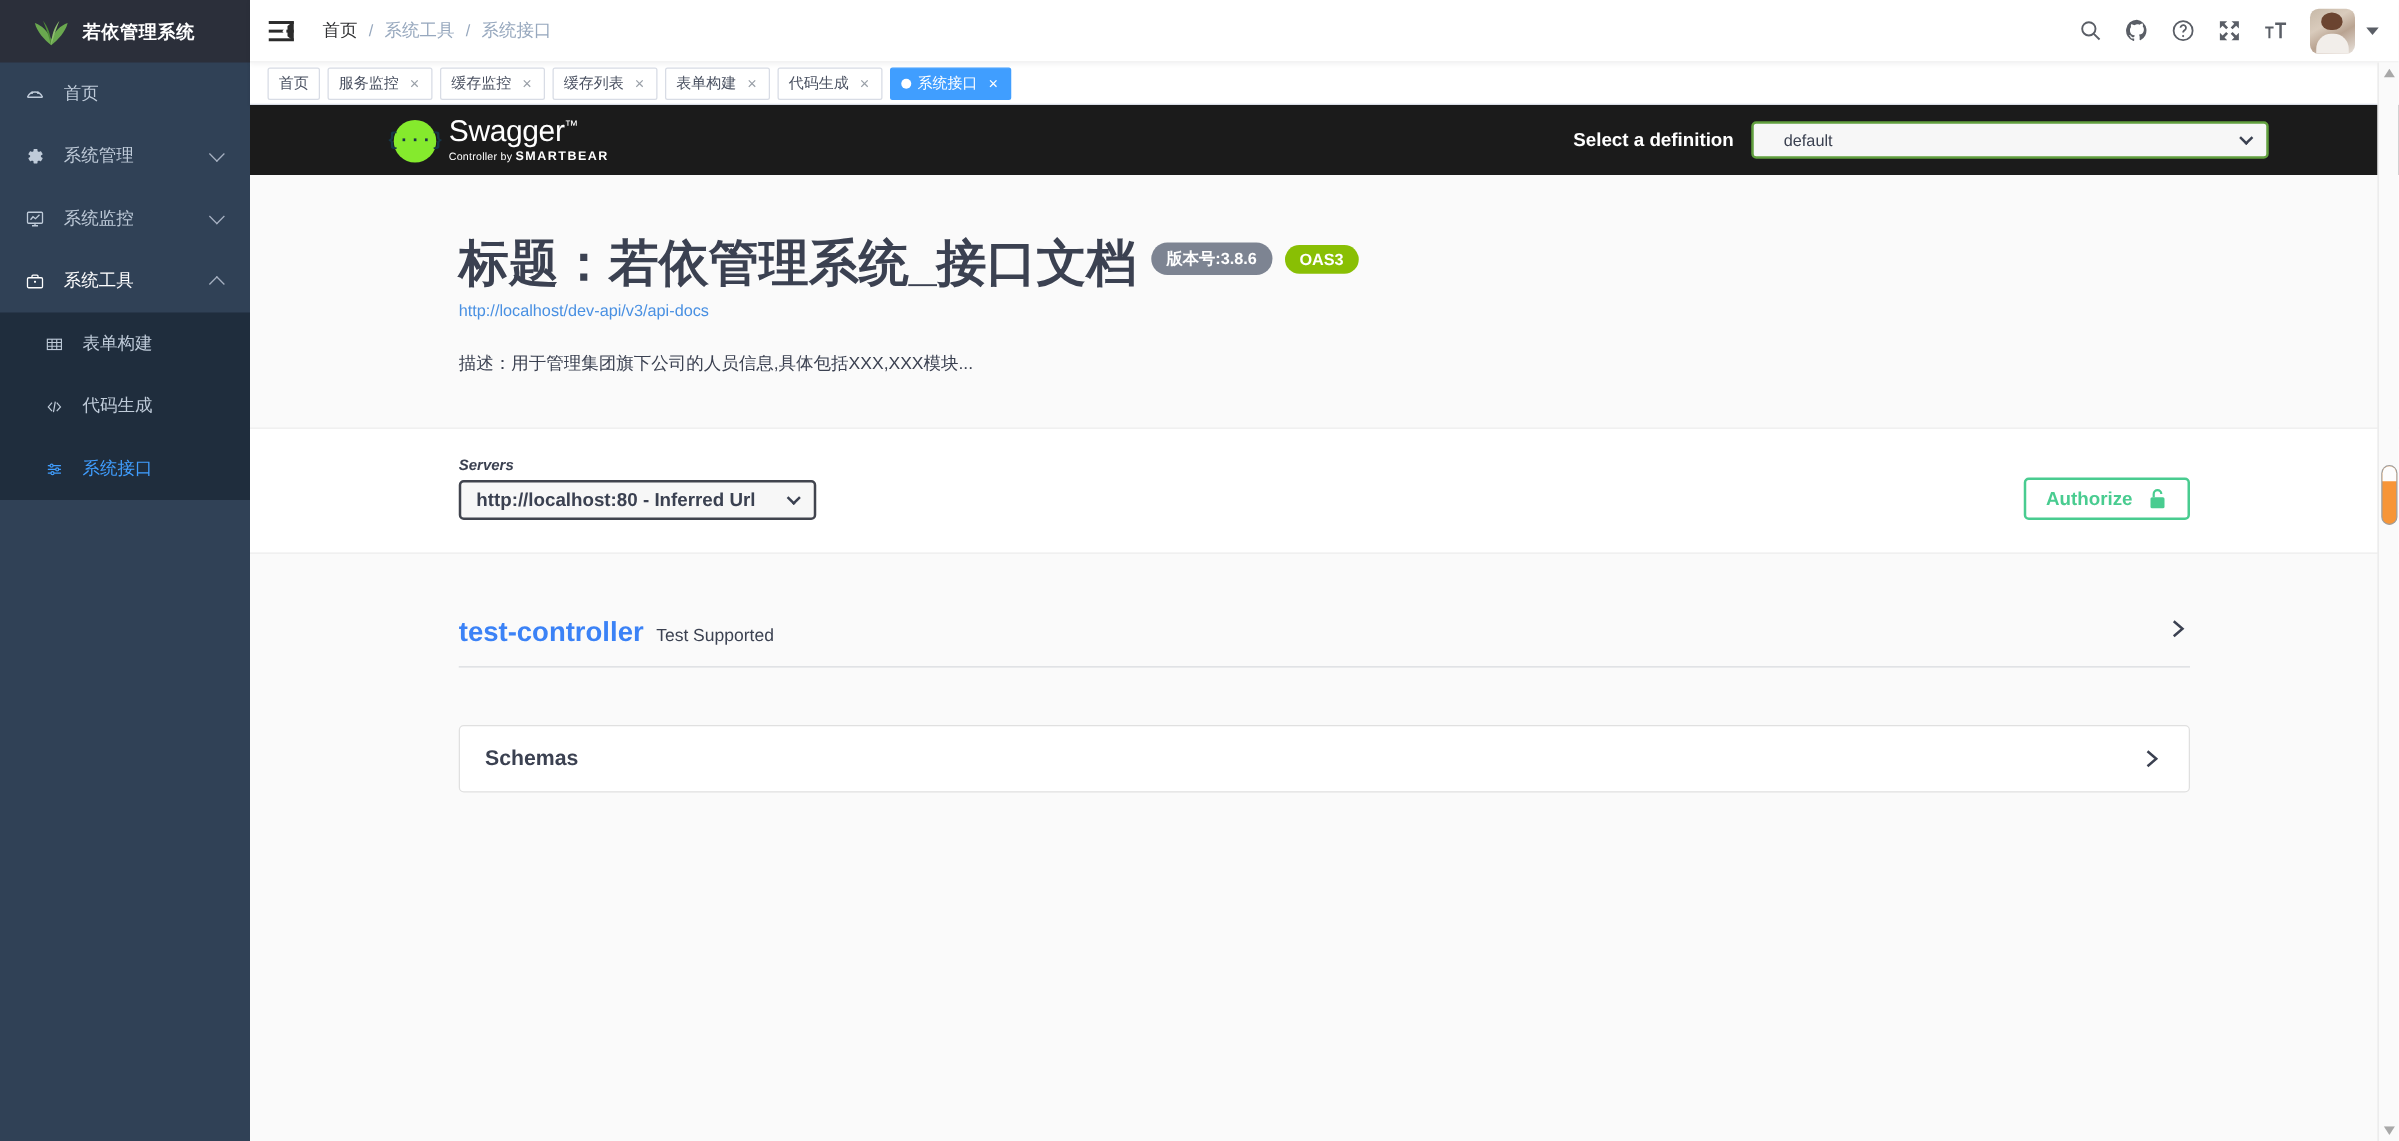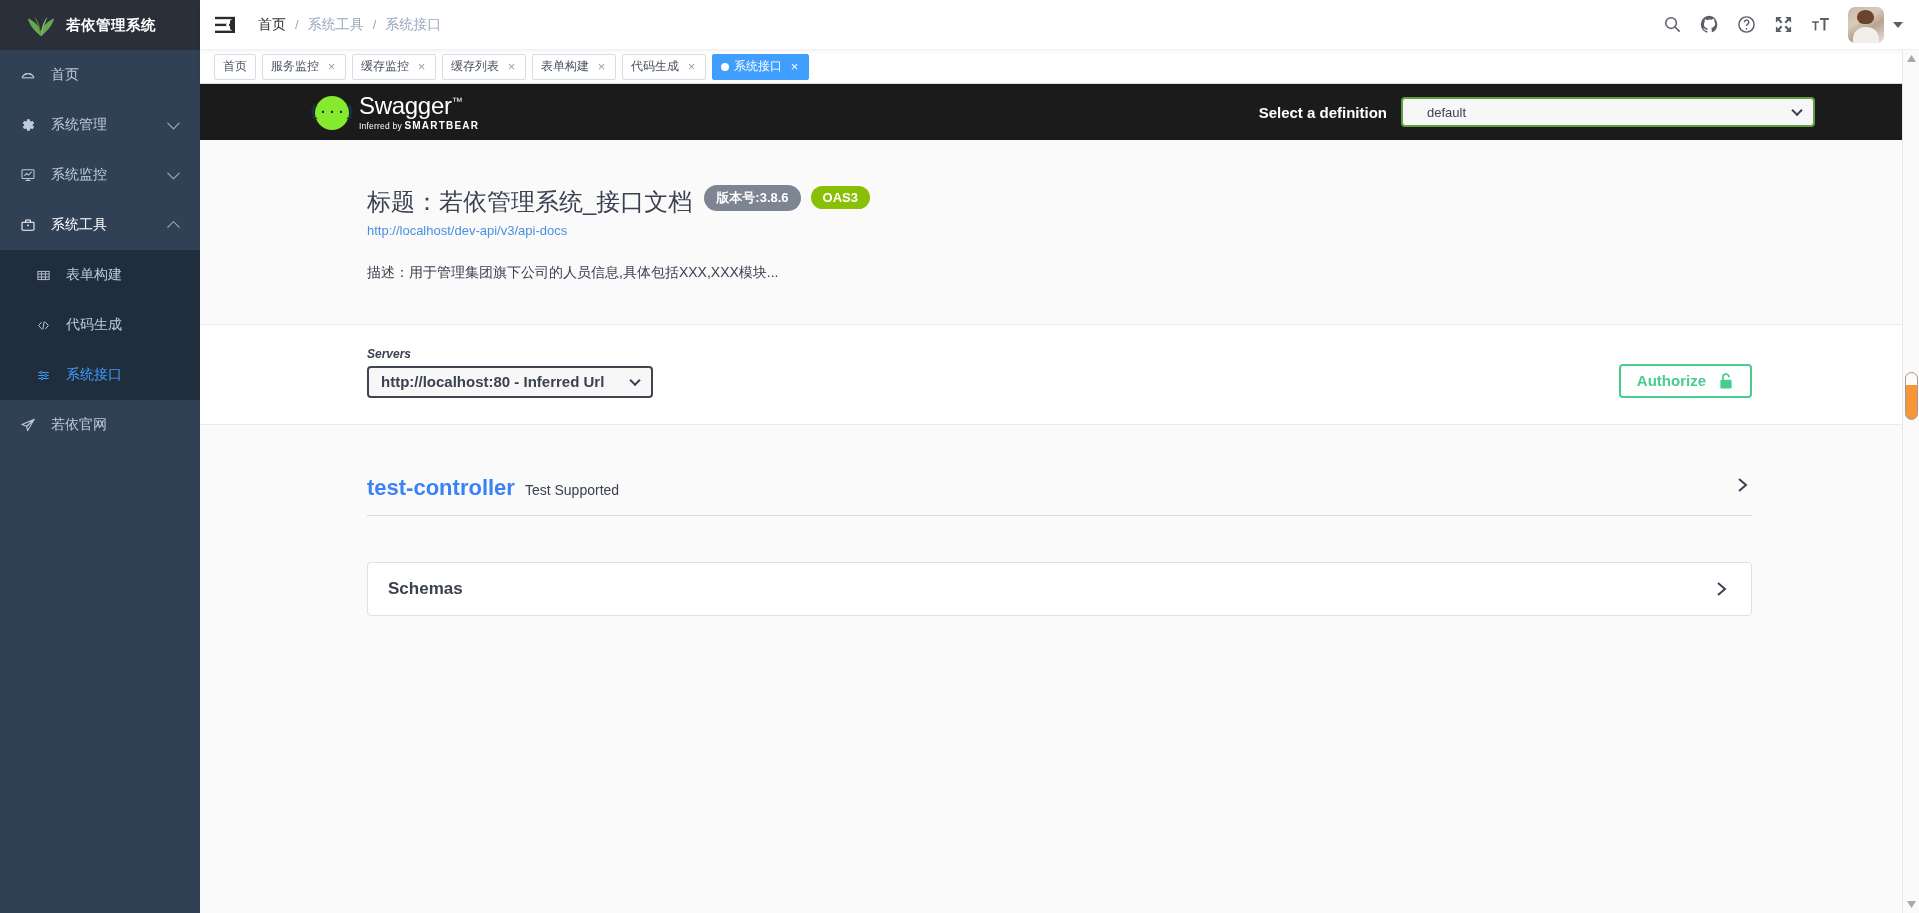--- a/index.html
+++ b/index.html
@@ -164,21 +164,21 @@
     border-bottom: 2px solid #3b4151; transform: translateY(-70%) rotate(45deg);
   }
 
   .sw-body { background: #fafafa; min-height: 100%; }
   .sw-info-block {
     background: #fafafa; padding: 48px 0 42px 0;
   }
   .sw-inner { width: 1425px; margin: 0 auto; padding: 0 20px; }
   .sw-title-row { display: flex; align-items: center; flex-wrap: wrap; }
   .sw-title {
-    font-size: 24px; font-weight: normal; color: #3b4151;
+    font-size: 40px; font-weight: bold; color: #3b4151;
     margin: 0; letter-spacing: 0; line-height: 1.15;
   }
   .sw-ver {
     display: inline-block; background: #7d8492; color: #fff;
     font-size: 13px; font-weight: bold; border-radius: 57px;
     padding: 4px 12px; margin-left: 12px; position: relative; top: -4px;
   }
   .sw-oas {
     display: inline-block; background: #89bf04; color: #fff;
     font-size: 13px; font-weight: bold; border-radius: 57px;
@@ -343,29 +343,20 @@
               <path d="M3 6 h14 M3 10 h14 M3 14 h14"></path>
               <circle cx="7" cy="6" r="1.6" fill="#1f2d3d"></circle>
               <circle cx="13" cy="10" r="1.6" fill="#1f2d3d"></circle>
               <circle cx="8" cy="14" r="1.6" fill="#1f2d3d"></circle>
             </svg>
           </span>
           <span>系统接口</span>
         </div>
       </div>
 
-      <div class="menu-item">
-        <span class="mi-icon">
-          <svg viewBox="0 0 20 20" width="16" height="16" fill="none" stroke="currentColor" stroke-width="1.3" stroke-linejoin="round">
-            <path d="M17.5 3 L2.5 9.3 L8.3 11.6 L17.5 3 Z"></path>
-            <path d="M17.5 3 L8.3 11.6 L9.6 17 L17.5 3 Z"></path>
-          </svg>
-        </span>
-        <span class="mi-label">若依官网</span>
-      </div>
 
     </div>
   </div>
 
   <div class="main">
 
     <div class="navbar">
       <svg class="hamburger" viewBox="0 0 24 22">
         <rect x="1" y="2" width="22" height="2.6" fill="#2b2b2b"></rect>
         <rect x="1" y="9.6" width="22" height="2.6" fill="#2b2b2b"></rect>
@@ -449,21 +440,21 @@
       </div>
     </div>
 
     <div class="app-main">
 
       <div class="swagger-topbar">
         <div class="sw-logo">
           <span class="sw-mark">{···}</span>
           <span class="sw-wordmark">
             <span class="sw-word"><span>Swagger</span><sup>™</sup></span>
-            <span class="sw-sub"><span>Inferred by</span> <b>SMARTBEAR</b></span>
+            <span class="sw-sub"><span>Controller by</span> <b>SMARTBEAR</b></span>
           </span>
         </div>
         <div class="sw-def">
           <span class="sw-def-label">Select a definition</span>
           <div class="sw-select">
             <span>default</span>
             <span class="chev"></span>
           </div>
         </div>
       </div>

